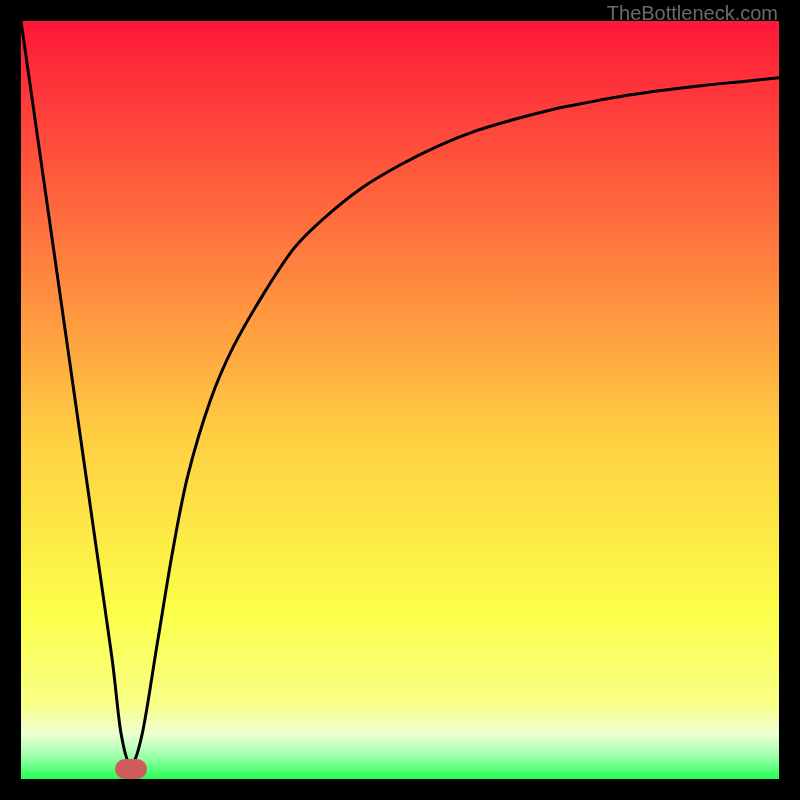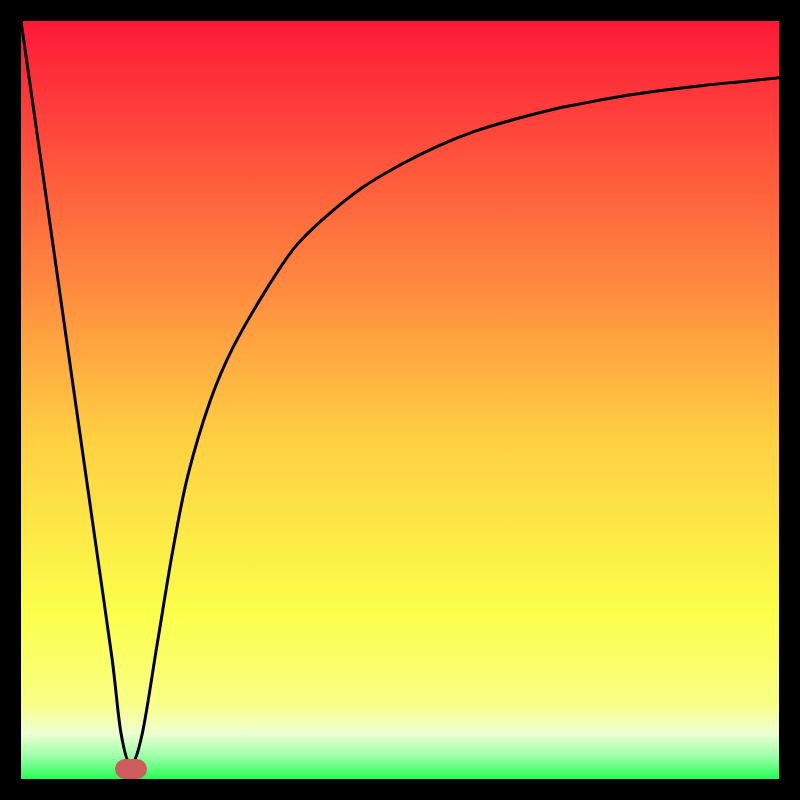--- a/index.html
+++ b/index.html
@@ -76,14 +76,15 @@
       <rect x="0" y="0" width="758" height="758" fill="url(#bg-grad)"></rect>
     </svg>
 
     <svg class="curve-svg" viewBox="0 0 758 758" preserveAspectRatio="none">
       <path id="curve-path" d="M 0 0 C 2.526666666666667 17.686666666666667 10.106666666666666 70.74666666666667 15.16 106.12 C 20.213333333333335 141.49333333333334 25.266666666666666 176.86666666666667 30.32 212.24 C 35.373333333333335 247.61333333333334 40.42666666666666 282.9866666666667 45.48 318.36 C 50.53333333333333 353.73333333333335 55.586666666666666 389.1066666666667 60.64 424.48 C 65.69333333333333 459.85333333333335 70.74666666666667 495.2266666666667 75.8 530.6 C 80.85333333333332 565.9733333333334 86.91733333333332 606.4000000000001 90.96 636.72 C 95.00266666666667 667.04 96.89766666666668 694.8333333333333 100.05600000000001 712.52 C 103.21433333333334 730.2066666666667 106.37266666666666 742.84 109.91 742.84 C 113.44733333333333 742.84 116.85833333333333 732.7333333333333 121.28 712.52 C 125.70166666666667 692.3066666666666 131.38666666666666 651.8799999999999 136.44 621.56 C 141.49333333333334 591.24 146.54666666666665 558.3933333333333 151.6 530.6 C 156.65333333333334 502.80666666666673 160.44333333333333 480.06666666666666 166.76 454.8 C 173.07666666666665 429.53333333333336 181.92 400.4766666666667 189.5 379 C 197.08 357.5233333333333 203.39666666666668 343.6266666666667 212.24 325.94000000000005 C 221.08333333333334 308.2533333333334 232.45333333333335 289.30333333333334 242.56 272.88 C 252.66666666666666 256.45666666666665 262.7733333333333 240.0333333333333 272.88 227.39999999999998 C 282.9866666666667 214.76666666666665 291.83 207.1866666666667 303.2 197.08000000000004 C 314.57 186.9733333333334 328.4666666666667 175.60333333333332 341.1 166.76 C 353.73333333333335 157.91666666666666 366.3666666666667 150.9683333333333 379 144.01999999999998 C 391.6333333333333 137.07166666666666 404.2666666666667 130.75500000000005 416.90000000000003 125.07000000000005 C 429.53333333333336 119.38500000000005 442.1666666666667 114.33166666666665 454.8 109.90999999999997 C 467.43333333333334 105.48833333333329 480.06666666666666 102.07733333333329 492.7 98.53999999999996 C 505.3333333333333 95.00266666666664 517.9666666666667 91.5916666666667 530.6 88.68600000000004 C 543.2333333333333 85.78033333333337 555.8666666666667 83.50633333333333 568.5 81.106 C 581.1333333333333 78.70566666666666 593.7666666666667 76.30533333333334 606.4 74.28399999999999 C 619.0333333333333 72.26266666666665 631.6666666666666 70.62033333333329 644.3 68.97799999999995 C 656.9333333333333 67.33566666666661 669.5666666666667 65.8196666666666 682.2 64.42999999999995 C 694.8333333333334 63.04033333333329 707.4666666666667 61.90333333333331 720.1 60.639999999999986 C 732.7333333333333 59.376666666666665 751.6833333333334 57.48166666666668 758 56.85000000000002" fill="none" stroke-width="3" stroke-linecap="round" stroke-linejoin="round" stroke="#000000"></path>
     </svg>
 
     <div class="marker" id="min-marker" style="left: 93.992px; width: 31.836px; height: 19.708px; bottom: 0px; background: rgb(205, 93, 93);"></div>
   </div>
 
+  <div class="watermark">TheBottleneck.com</div>
 
 </div>
 
 </body></html>

